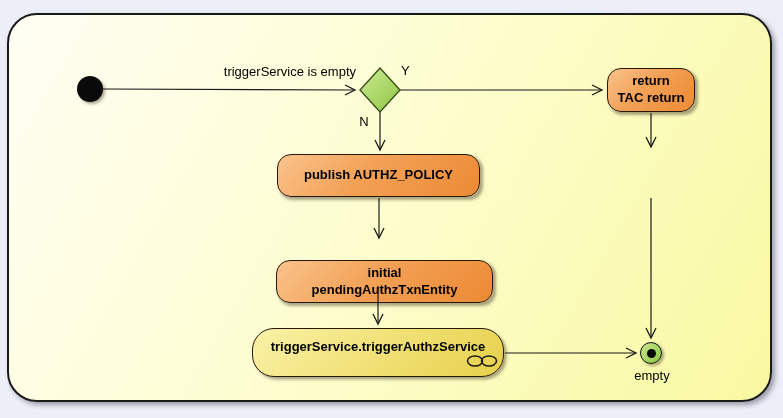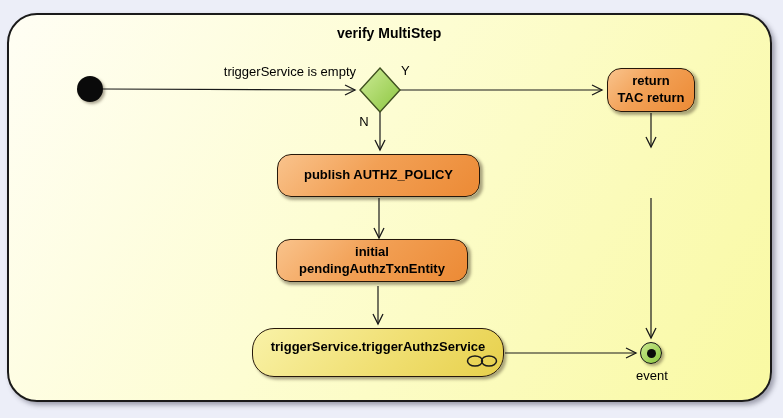--- a/index.html
+++ b/index.html
@@ -85,51 +85,50 @@
     pointer-events: none;
   }
 </style>
 </head>
 <body>
 
 <div id="stage">
 
   <div class="frame"></div>
 
-  <div class="title">verify MultiStep</div>
 
   <div class="start-node"></div>
 
   <div class="lbl" id="guard-label">triggerService is empty</div>
   <div class="lbl" id="yes-label">Y</div>
   <div class="lbl" id="no-label">N</div>
 
   <div class="action orange" style="left:607px; top:68px; width:88px; height:44px;">
     <span>return</span>
     <span>TAC return</span>
   </div>
 
 
   <div class="action orange" style="left:277px; top:154px; width:203px; height:43px;">
     <span>publish AUTHZ_POLICY</span>
   </div>
 
-  <div class="action orange" style="left:276px; top:239px; width:192px; height:43px;">
+  <div class="action orange" style="left:276px; top:260px; width:217px; height:43px;">
     <span>initial</span>
     <span>pendingAuthzTxnEntity</span>
   </div>
 
   <div class="action yellow" style="left:252px; top:328px; width:252px; height:49px; justify-content:flex-start; padding-top:10px;">
     <span>triggerService.triggerAuthzService</span>
   </div>
 
   <div class="end-node">
     <div class="dot"></div>
   </div>
-  <div class="lbl" id="return-label">event</div>
+  <div class="lbl" id="return-label">empty</div>
 
   <svg class="overlay" viewBox="0 0 783 418">
     <defs>
       <linearGradient id="gGreen" x1="0" y1="0" x2="1" y2="1">
         <stop offset="0" stop-color="#cdeb97"></stop>
         <stop offset="1" stop-color="#8cc63f"></stop>
       </linearGradient>
       <marker id="openArrow" markerUnits="userSpaceOnUse" markerWidth="24" markerHeight="20" refX="0" refY="0" orient="auto" viewBox="-12 -8 24 16">
         <path d="M-10,-5 L0,0 L-10,5" fill="none" stroke="#1a1a1a" stroke-width="1.3"></path>
       </marker>

